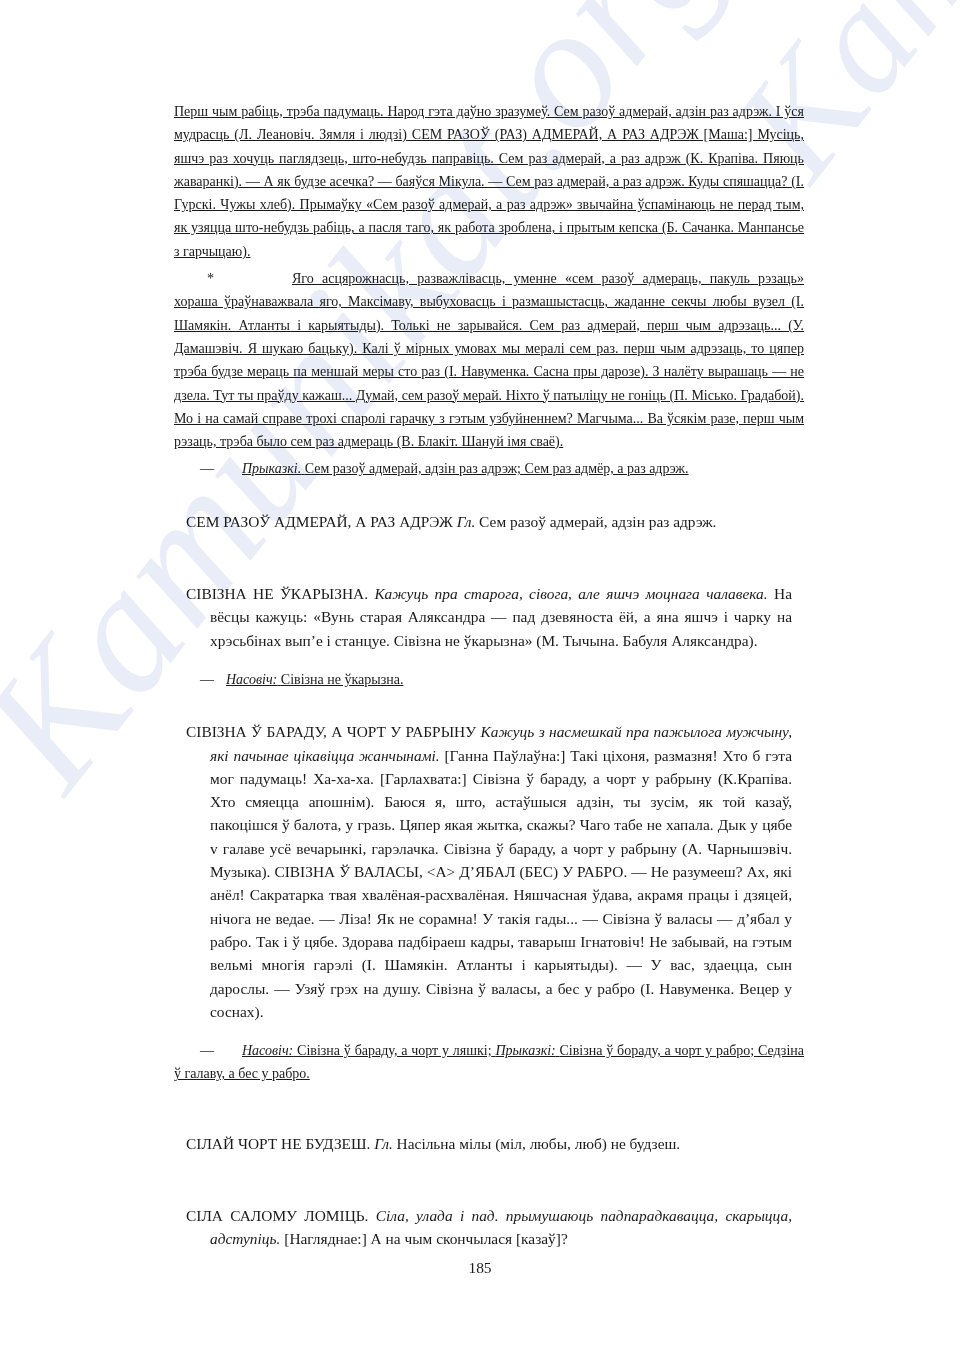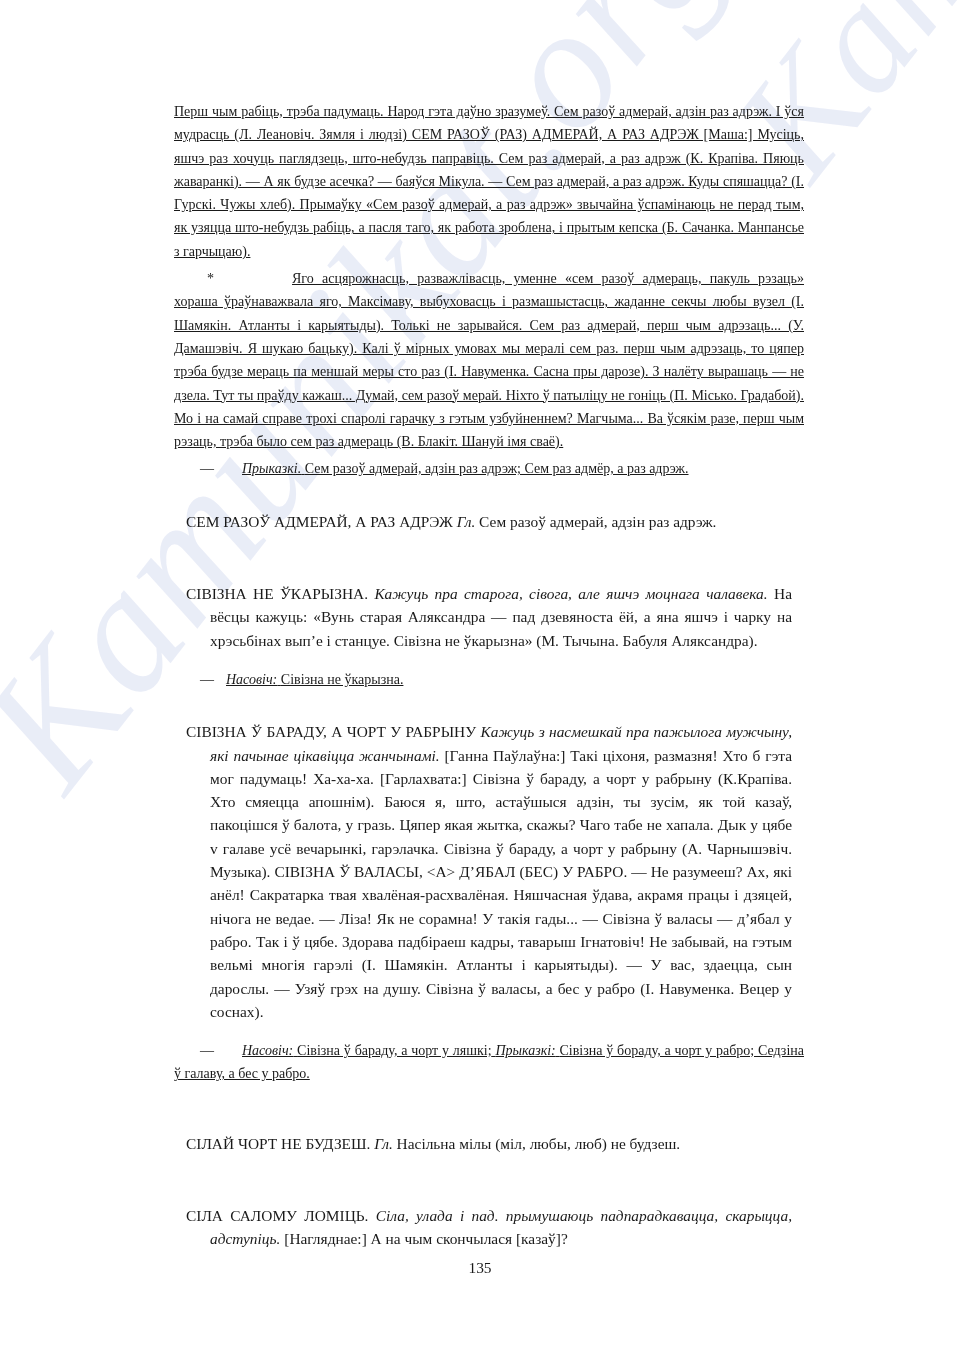--- a/index.html
+++ b/index.html
@@ -151,13 +151,13 @@
   <div class="spacer-md"></div>
 
   <p class="entry"><span class="hw">СІЛАЙ ЧОРТ НЕ БУДЗЕШ.</span><span> </span><span class="it">Гл.</span><span> </span><span>Насільна мілы (міл, любы, люб) не будзеш.</span></p>
 
   <div class="spacer-md"></div>
 
   <p class="entry"><span class="hw">СІЛА САЛОМУ ЛОМІЦЬ.</span><span> </span><span class="it">Сіла, улада і пад. прымушаюць падпарадкавацца, скарыцца, адступіць.</span><span> </span><span>[Нагляднае:] А на чым скончылася [казаў]?</span></p>
 
 </div>
 
-<div id="folio">135</div>
+<div id="folio">185</div>
 
 </body></html>

